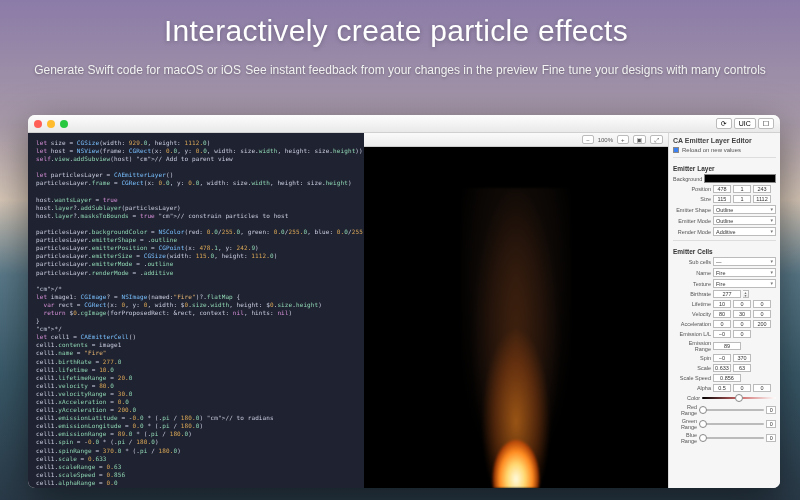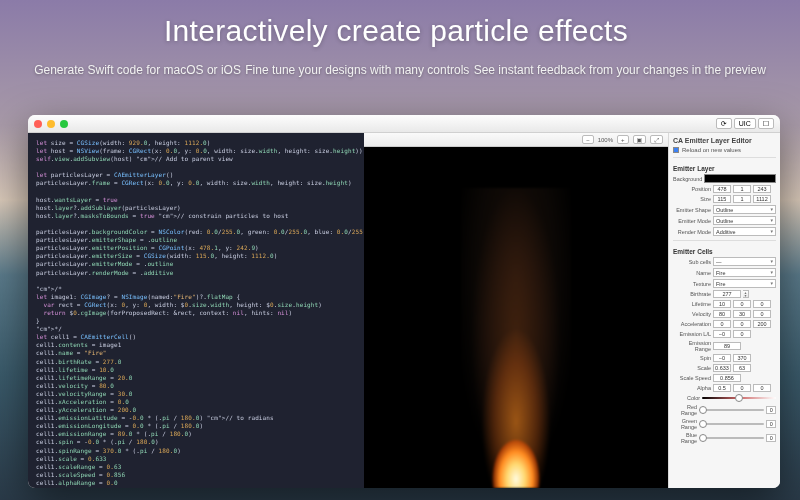--- a/index.html
+++ b/index.html
@@ -88,24 +88,24 @@
 </style>
 </head>
 <body>
 
 <div class="mountain"></div>
 
 <div class="headline">Interactively create particle effects</div>
 <div class="subs">
   <div class="sub">Generate Swift code for
 macOS or iOS</div>
+  <div class="sub">See instant feedback from
+your changes in the preview</div>
   <div class="sub">Fine tune your designs
 with many controls</div>
-  <div class="sub">See instant feedback from
-your changes in the preview</div>
 </div>
 
 <div class="window">
   <div class="titlebar">
     <div class="winbtns">
       <div class="dot r"></div>
       <div class="dot y"></div>
       <div class="dot g"></div>
     </div>
     <div class="seg">

